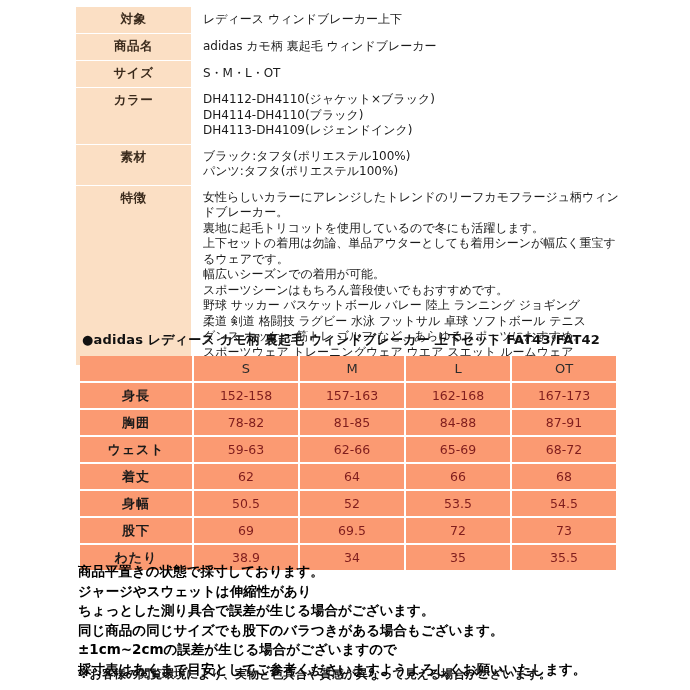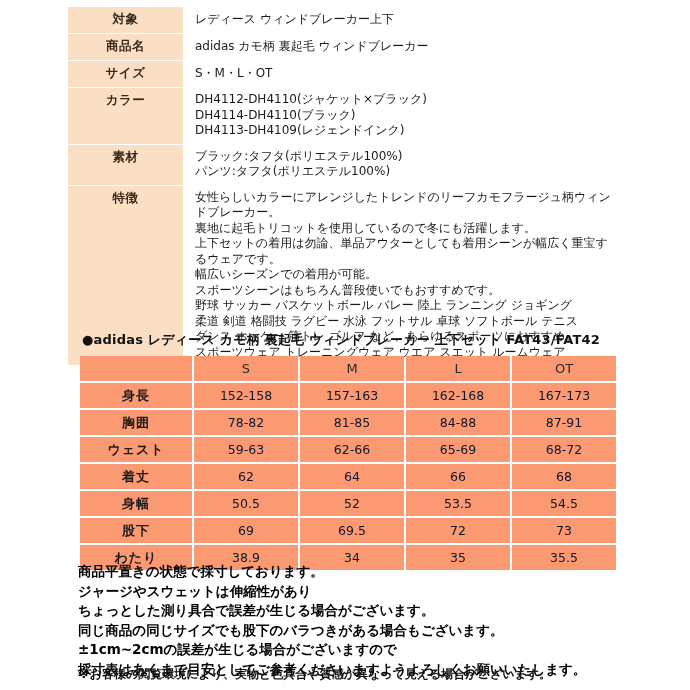--- a/index.html
+++ b/index.html
@@ -12,21 +12,21 @@
   .page {
     position: relative;
     width: 690px; height: 690px;
     background: #ffffff;
     overflow: hidden;
   }
 
   
   .spec-table {
     position: absolute;
-    left: 68px; top: 6px;
+    left: 76px; top: 6px;
     width: 545px;
     border-collapse: separate;
     border-spacing: 0 1px;
   }
   .spec-table tr { vertical-align: top; }
   .spec-label {
     width: 115px;
     background: #fbdfc4;
     color: #3a2a1c;
     font-weight: bold;
@@ -63,21 +63,21 @@
   .size-chart {
     position: absolute;
     left: 78px; top: 354px;
     width: 535px;
     border-collapse: separate;
     border-spacing: 2px;
     table-layout: fixed;
   }
   .size-chart td, .size-chart th {
     background: #fb9a72;
-    color: #0f172a;
+    color: #7f1d1d;
     text-align: center;
     font-size: 12.5px;
     font-weight: normal;
     height: 25px;
     padding: 0;
   }
   .size-chart th.corner { background: #fb9a72; }
   .size-chart th.size-head {
     font-size: 13px;
     color: #2b2b2b;

